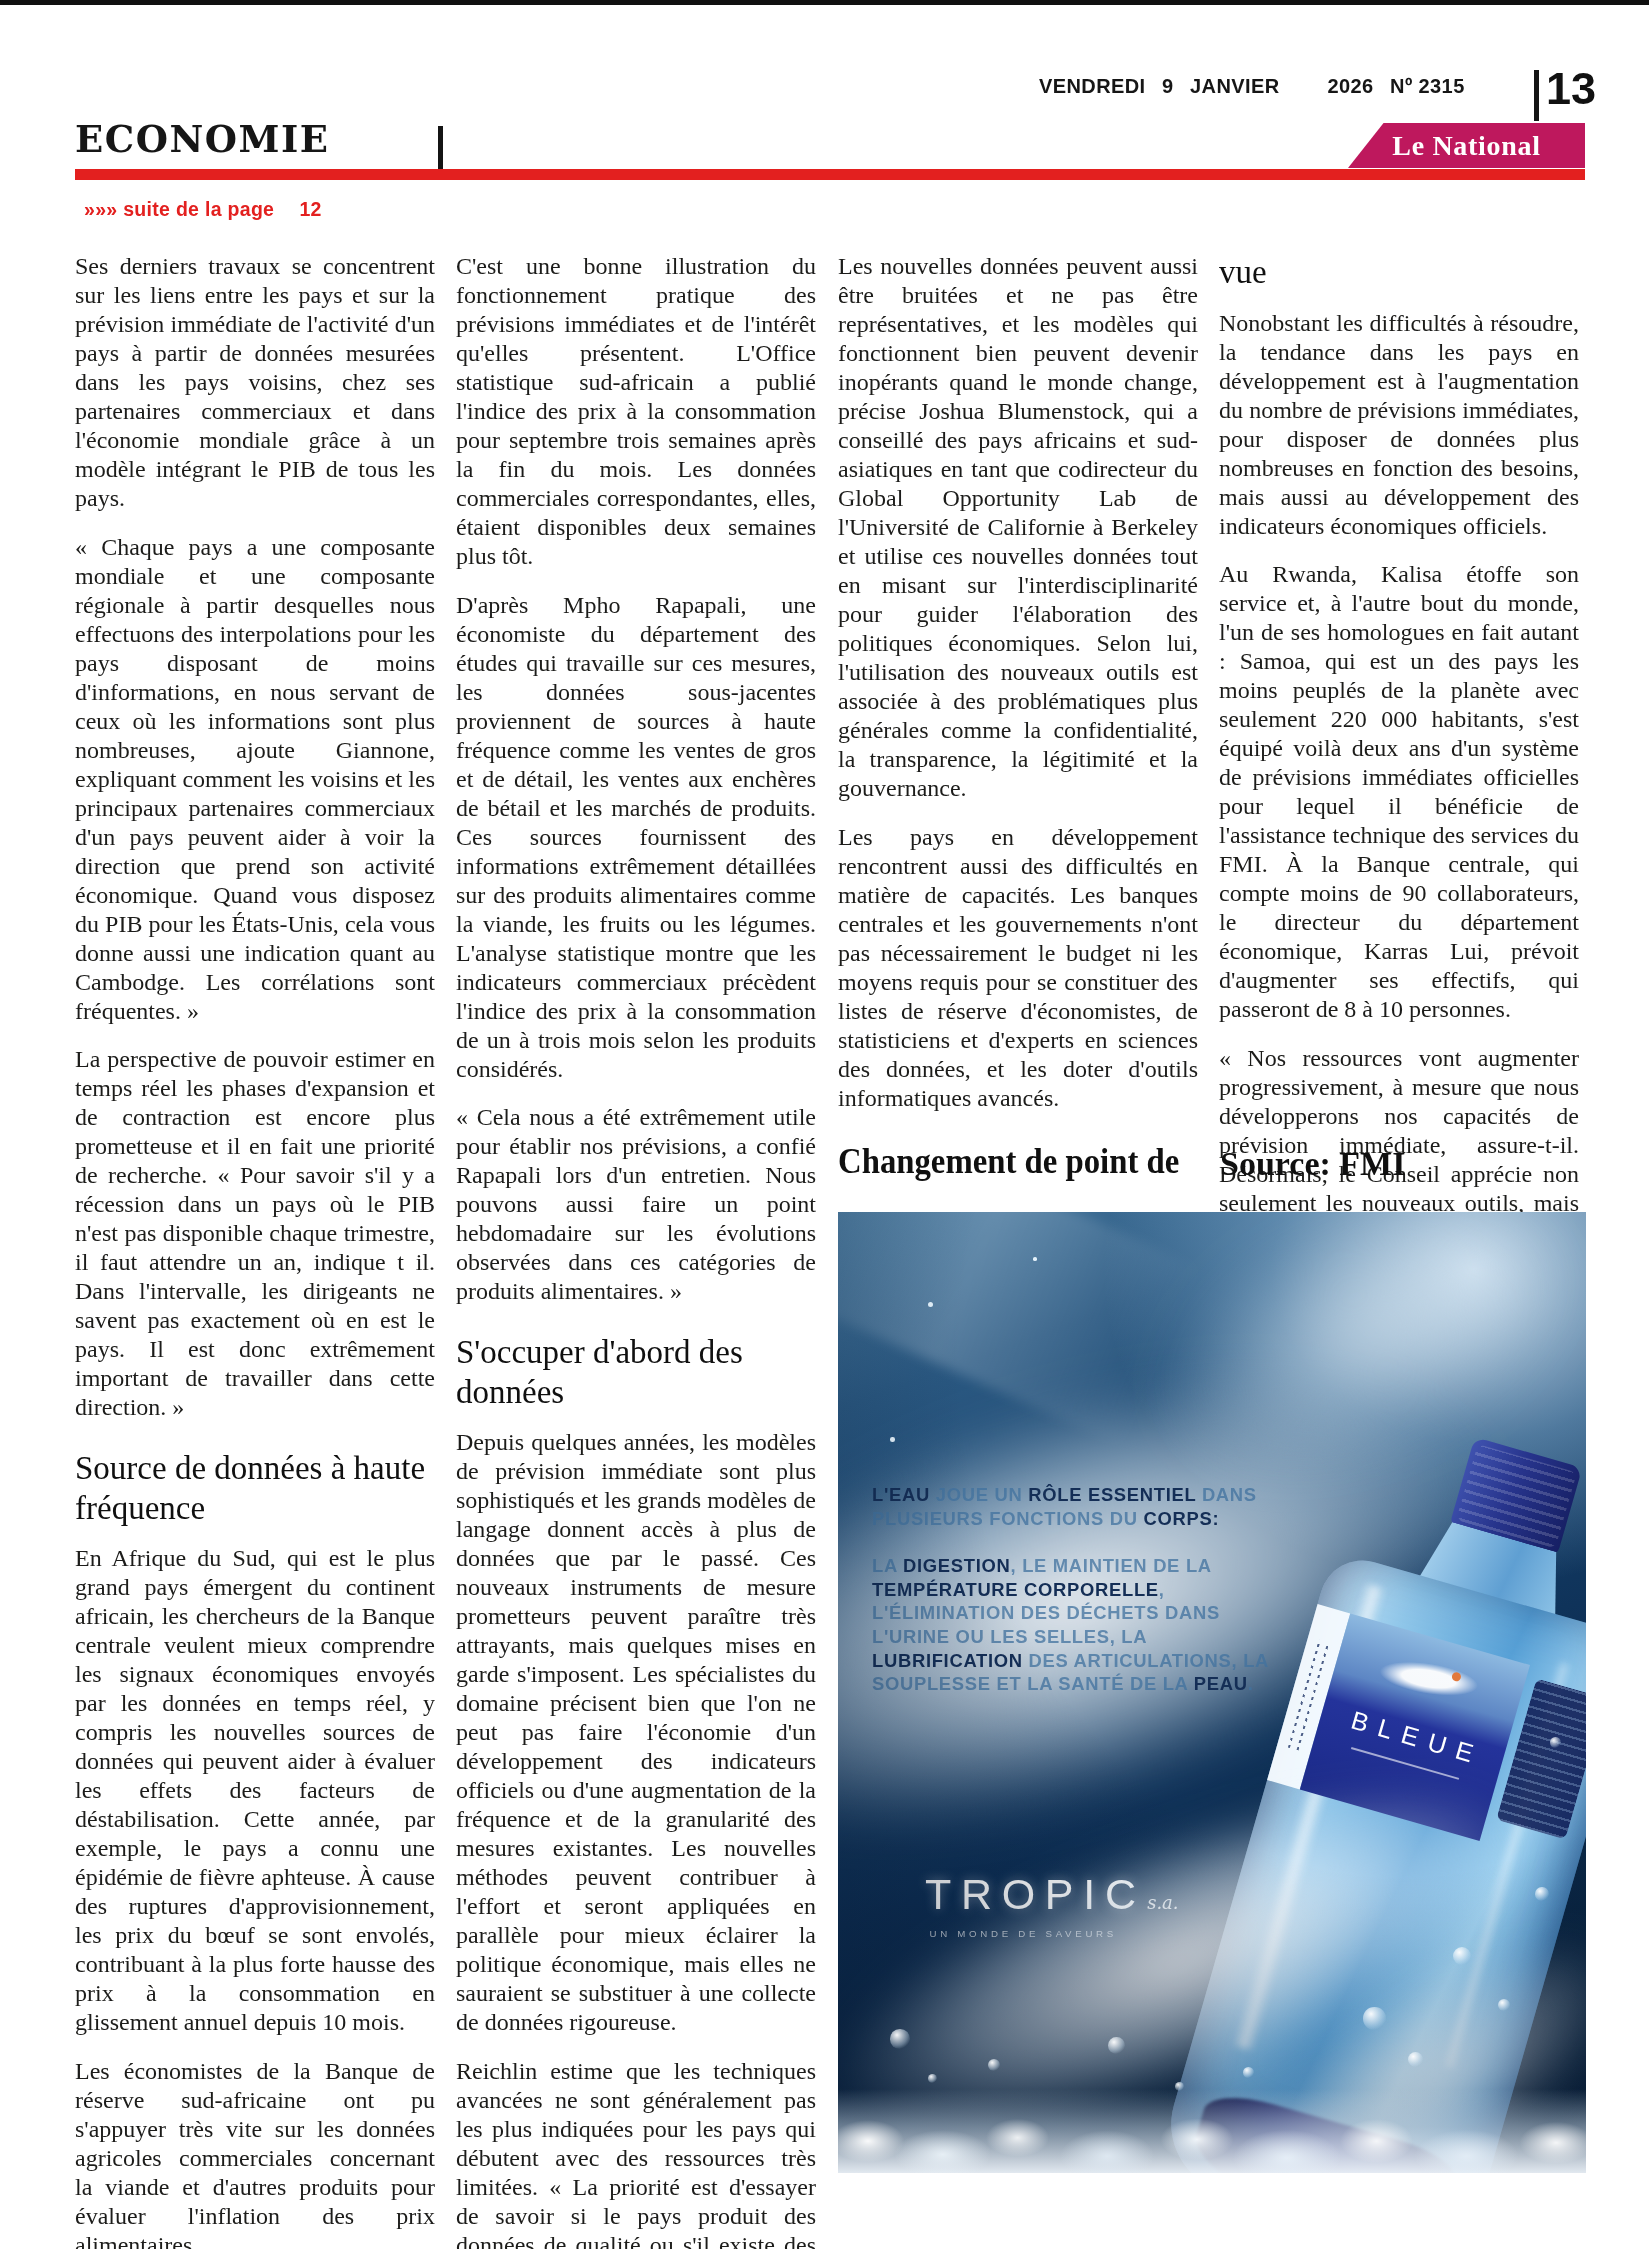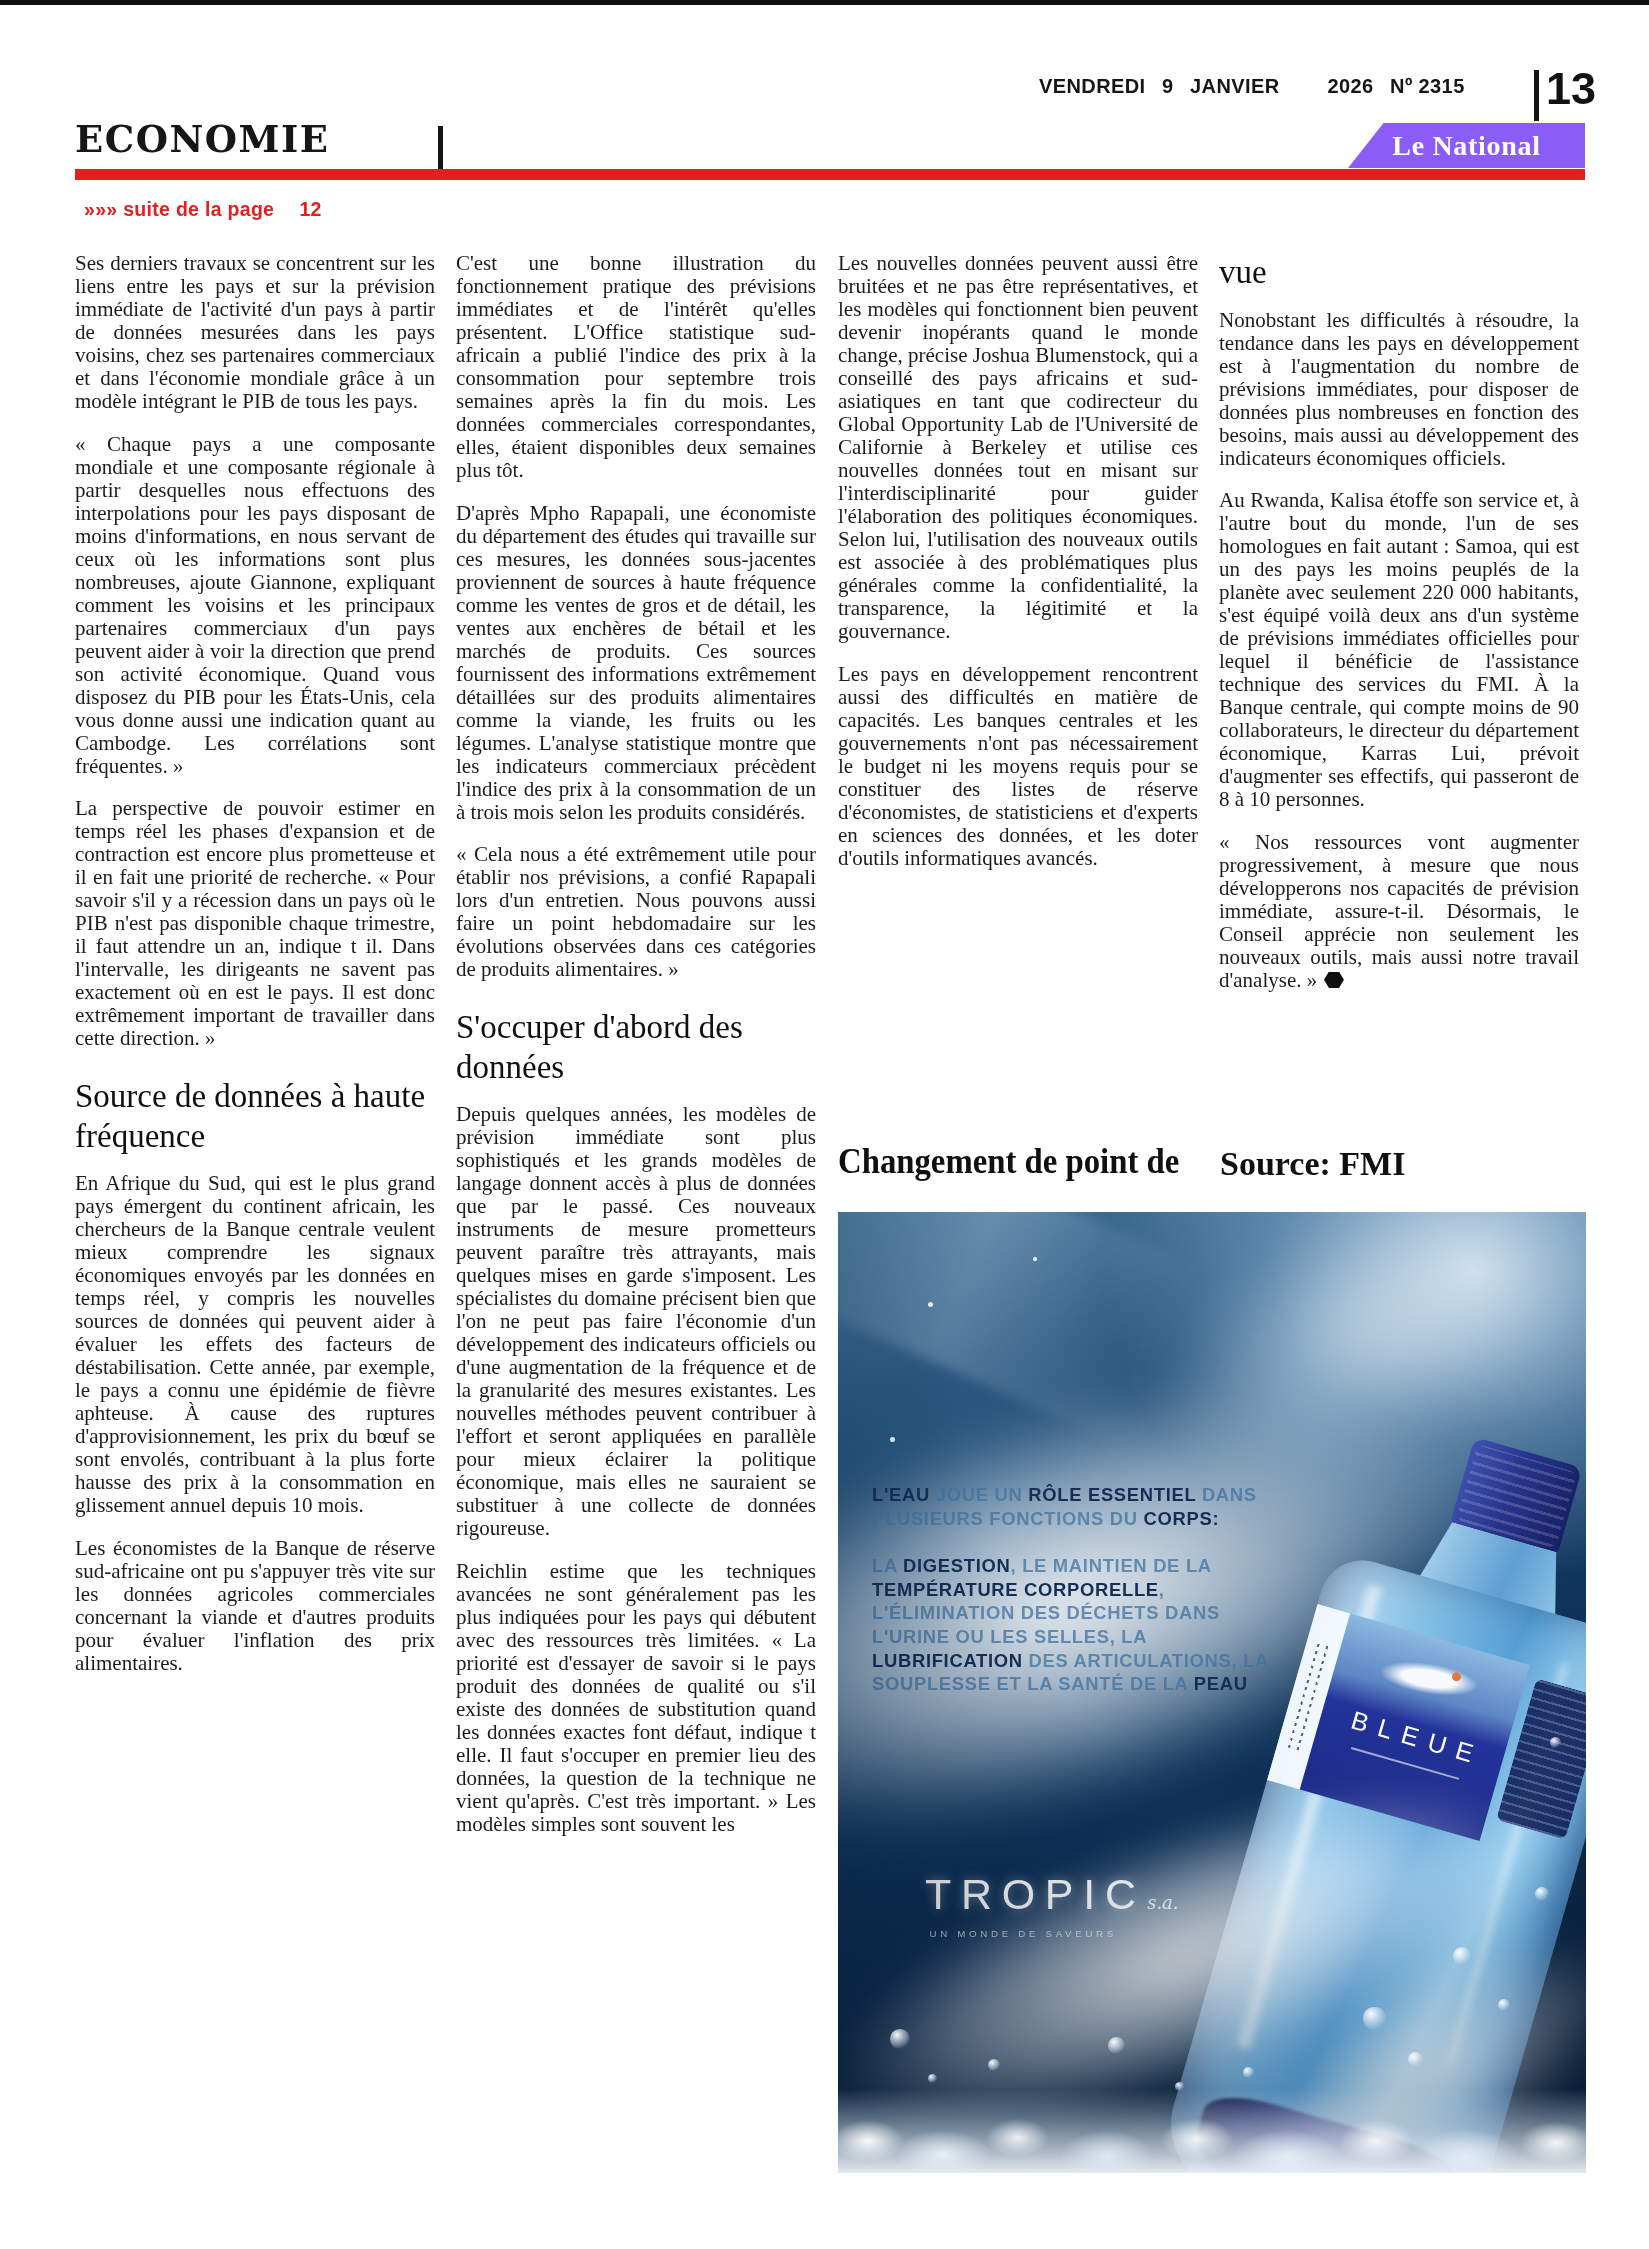--- a/index.html
+++ b/index.html
@@ -12,30 +12,30 @@
             font-weight:700;font-size:20px;letter-spacing:0.4px;color:#161616;white-space:nowrap;}
   #date-row span{margin-right:10.5px;}
   #date-row .gap-y{margin-left:31.5px;}
   #date-row .gap-i{}
   #pageno-bar{left:1534px;top:70px;width:4.5px;height:51px;background:#141414;}
   #pageno{left:1546px;top:63px;font-family:"Liberation Sans","DejaVu Sans",sans-serif;
           font-weight:700;font-size:45px;color:#111;}
   #section-title{left:75px;top:117px;font-family:"DejaVu Serif","Liberation Serif",serif;
           font-weight:800;font-size:37px;letter-spacing:1.5px;color:#161616;}
   #section-bar{left:438px;top:126px;width:4.5px;height:43px;background:#141414;}
-  #brand-banner{left:1348px;top:123px;width:237px;height:45px;background:#8b5cf6;
+  #brand-banner{left:1348px;top:123px;width:237px;height:45px;background:#be185d;
           clip-path:polygon(15% 0,100% 0,100% 100%,0 100%);display:flex;align-items:center;justify-content:center;}
   #brand-banner .t{font-family:"Liberation Serif",serif;font-weight:700;font-size:28px;color:#fff;letter-spacing:0.7px;}
   #red-rule{left:75px;top:169px;width:1510px;height:11.2px;background:#e3201f;}
   #continuation{left:84px;top:198px;font-family:"Liberation Sans","DejaVu Sans",sans-serif;
           font-weight:700;font-size:19.5px;color:#e3201f;letter-spacing:0.3px;}
   #continuation .pg{margin-left:19.5px;}
   
   .col{position:absolute;top:252px;width:360px;text-align:justify;}
-  .col p{margin:0 0 19.5px 0;font-size:21px;line-height:23px;}
+  .col p{margin:0 0 19.5px 0;font-size:24px;line-height:29px;}
   .col h3, .h3{font-weight:400;font-size:33px;line-height:40px;color:#101010;text-align:left;}
   .col h3{margin:25.5px 0 16.5px 0;}
   #col1{left:75px;} #col2{left:456px;} #col3{left:838px;} #col4{left:1219px;}
   #headline-split{left:838px;top:1141px;width:390px;font-weight:700;font-size:36px;color:#101010;
           transform:scaleX(.91);transform-origin:left center;white-space:nowrap;}
   #source-heading{left:1220px;top:1144px;font-weight:700;font-size:34px;color:#101010;}
   .endmark{display:inline-block;width:20px;height:16.5px;background:#101010;margin-left:6.7px;
           clip-path:polygon(25% 0,75% 0,100% 50%,75% 100%,25% 100%,0 50%);vertical-align:-1.5px;}
   
   #ad{left:838px;top:1212px;width:748px;height:961px;overflow:hidden;

